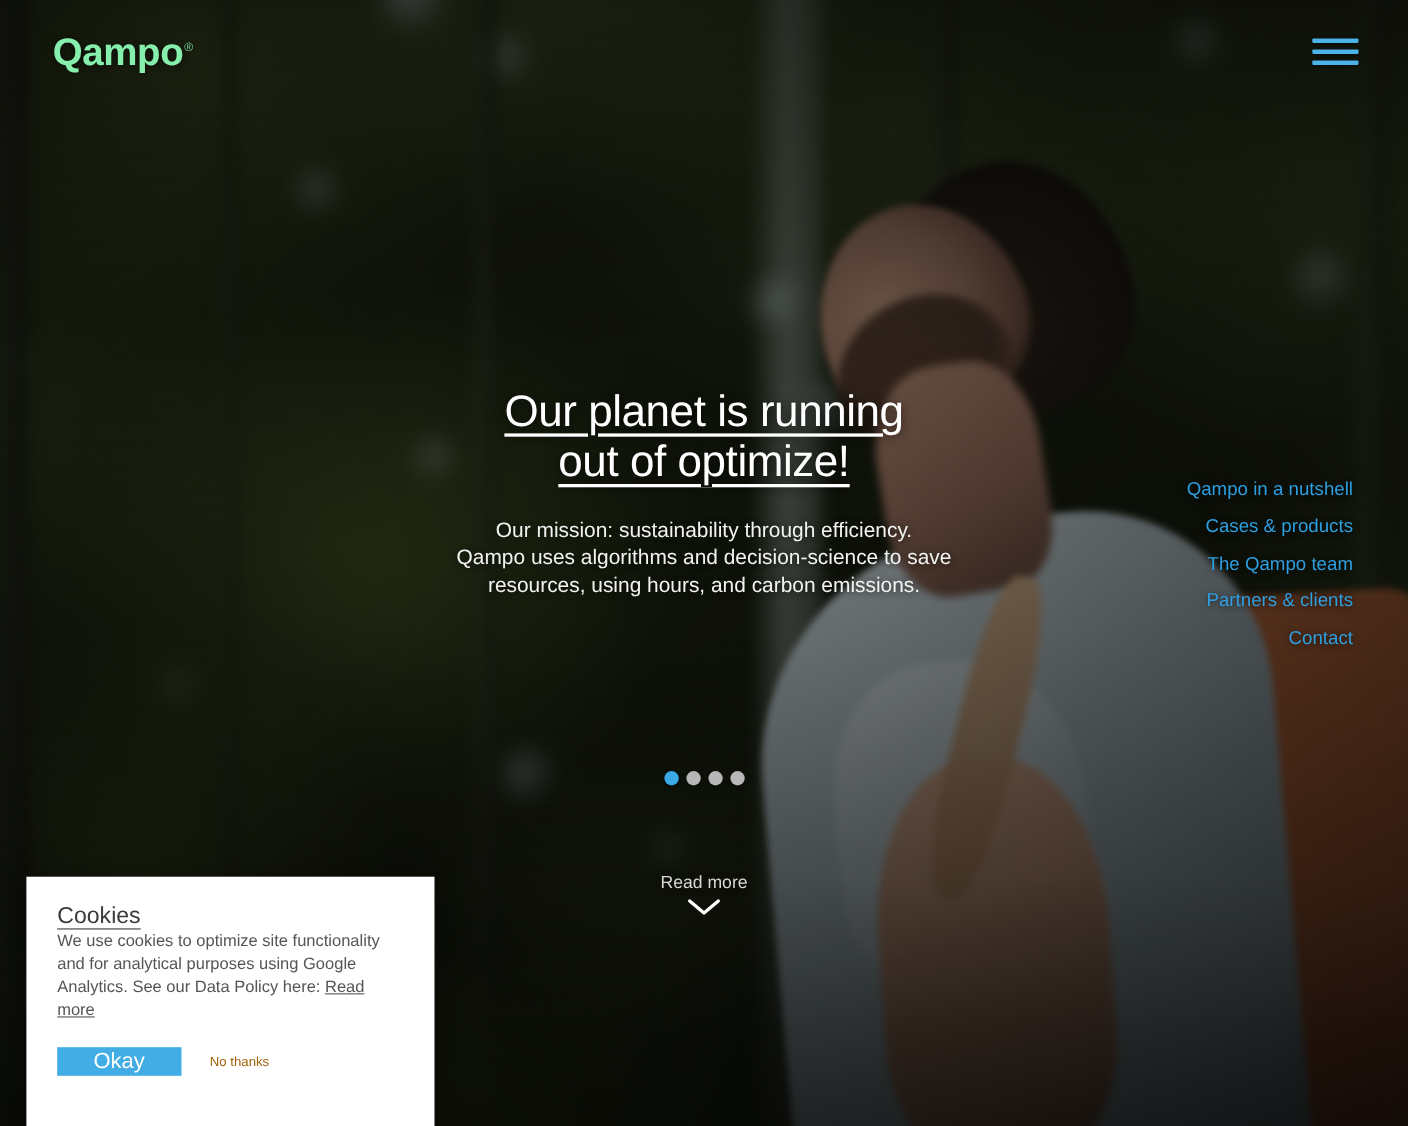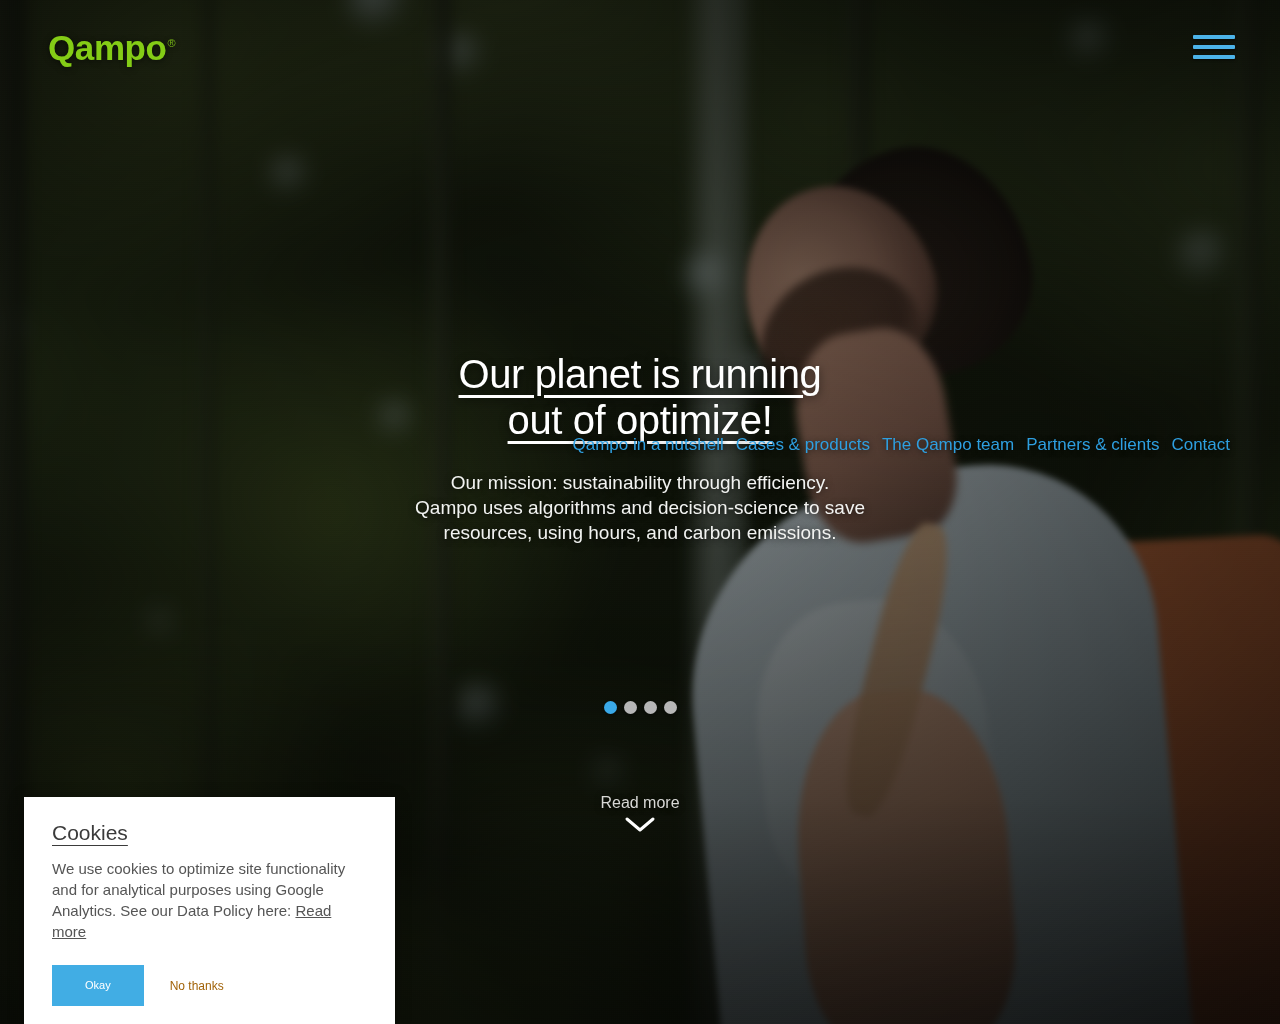--- a/index.html
+++ b/index.html
@@ -156,21 +156,21 @@
       repeating-linear-gradient(90deg, rgba(255,255,255,.04) 0 1px, rgba(0,0,0,0) 1px 2px);
   }
 
   
   .ui { position:absolute; inset:0; }
 
   
   .logo {
     position:absolute; left:48px; top:30px;
     font-size:35px; font-weight:700; letter-spacing:-.4px;
-    color:#84cc16;
+    color:#86efac;
     text-shadow:0 1px 6px rgba(0,0,0,.55);
     line-height:1;
     cursor:pointer;
     white-space:nowrap;
   }
   .logo .tm {
     font-size:11px; font-weight:400;
     vertical-align:super; margin-left:1px; opacity:.85;
   }
 
@@ -206,21 +206,21 @@
     margin-top:28px;
     font-size:19px; line-height:1.31; font-weight:400;
     color:#f2f3f1;
     text-shadow:0 1px 7px rgba(0,0,0,.6);
   }
 
   
   .anchor-nav {
     position:absolute; right:50px; top:434px;
     text-align:right;
-    display:flex; flex-direction:row; gap:12px;
+    display:flex; flex-direction:column; gap:12px;
   }
   .anchor-nav a {
     color:#2e9fe0; font-size:17px; text-decoration:none;
     text-shadow:0 1px 6px rgba(0,0,0,.6);
     line-height:1.28;
     cursor:pointer;
   }
 
   
   .dots {
@@ -253,35 +253,34 @@
     position:absolute; left:24px; top:797px;
     width:371px; height:227px;
     background:#ffffff;
     padding:24px 28px 0 28px;
     box-shadow:0 2px 14px rgba(0,0,0,.35);
   }
   .cookie h2 {
     font-size:21px; font-weight:400; color:#3b3b3b;
     text-decoration:underline; text-decoration-thickness:1px;
     text-underline-offset:5px;
-    margin-bottom:13px;
   }
   .cookie p {
     font-size:15px; line-height:1.40; color:#555555;
   }
   .cookie p a {
     color:#555555; text-decoration:underline; cursor:pointer;
   }
   .cookie .actions {
     margin-top:23px; display:flex; align-items:center; gap:26px;
   }
   .btn-okay {
     background:#41ade4; color:#ffffff;
     border:none; font-family:inherit;
-    font-size:11px; padding:15px 33px;
+    font-size:20px; padding:3px 33px;
     cursor:pointer; line-height:1;
   }
   .btn-nothanks {
     background:none; border:none; font-family:inherit;
     font-size:12px; color:#a16207;
     text-underline-offset:3px;
     cursor:pointer; padding:0;
   }
 </style>
 </head>

